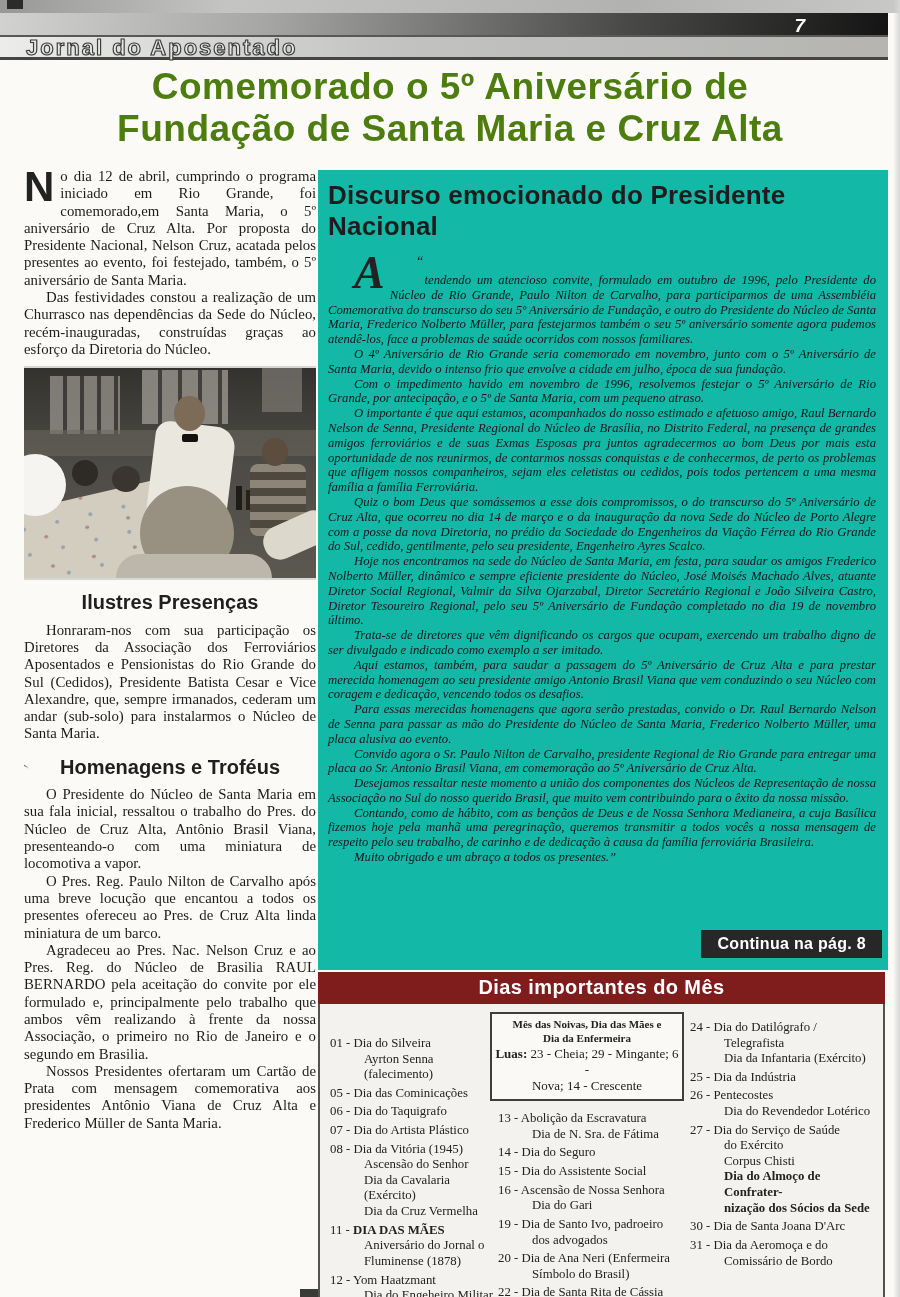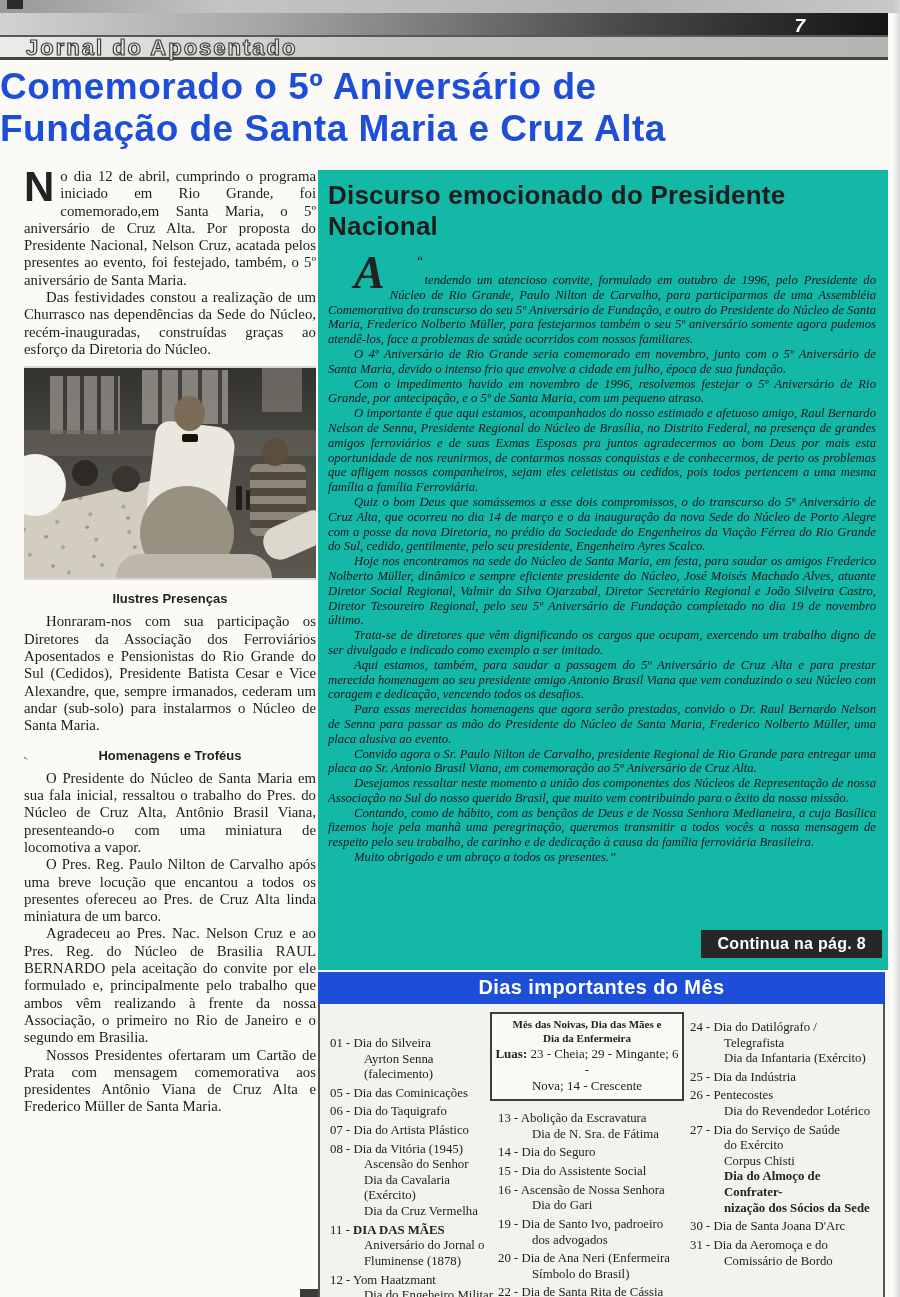--- a/index.html
+++ b/index.html
@@ -20,32 +20,32 @@
   .page-num{position:absolute;right:95px;top:15px;color:#ffffff;
             font:italic bold 19px "Liberation Sans",sans-serif;}
   .bar2{position:absolute;top:35px;left:0;right:12px;height:25px;box-sizing:border-box;
         background:linear-gradient(to right,#ececea,#c2c2c0 45%,#77777588);
         border-top:2px solid #58585६;border-top:2px solid #585856;border-bottom:3px solid #454543;}
   .masthead{font-family:"Liberation Sans",sans-serif;font-weight:bold;font-size:22px;
             letter-spacing:2px;color:#e6e6e4;-webkit-text-stroke:1.1px #3c3c3a;
             text-shadow:0 0 1px #3c3c3a;padding-left:26px;line-height:22px;}
 
   
-  .main-title{position:absolute;top:66px;left:0;width:100%;
+  .main-title{position:absolute;top:66px;left:0;width:100%;text-align:center;
               font-family:"Liberation Sans",sans-serif;font-weight:bold;font-size:37px;
-              line-height:1.13;color:#1d4ed8;letter-spacing:.5px;}
+              line-height:1.13;color:#4d7c0f;letter-spacing:.5px;}
 
   
   .left-col{position:absolute;left:24px;top:168px;width:292px;height:1125px;overflow:hidden;
             font-size:14.8px;line-height:1.17;text-align:justify;}
   .left-col p{margin:0;}
   .lp{text-indent:22px;}
   .dropcap-n{float:left;font-family:"Liberation Sans",sans-serif;font-weight:bold;
              font-size:42px;line-height:33px;margin:2px 6px 0 0;color:#222;}
-  .lhead{font-family:"Liberation Sans",sans-serif;font-weight:bold;font-size:13px;
+  .lhead{font-family:"Liberation Sans",sans-serif;font-weight:bold;font-size:20px;
          text-align:center;margin:13px 0 7px;color:#1f1f1f;position:relative;}
   .squiggle{position:absolute;left:-22px;top:7px;width:26px;height:10px;
             border-top:2px solid #777;border-radius:50% 50% 0 0;}
 
   
   .photo{position:relative;width:292px;height:210px;margin:10px 0 4px;overflow:hidden;
          background:linear-gradient(180deg,#34322e 0%,#4d4b45 45%,#5b5850 100%);
          box-shadow:0 0 0 2px #d8d7d3;}
   .photo *{position:absolute;}
   .ph-win1{left:26px;top:8px;width:70px;height:58px;
@@ -86,21 +86,21 @@
   .speech-text p{margin:0;text-indent:26px;}
   .sp-first{text-indent:0;}
   .open-quote{font-size:14px;vertical-align:18px;margin-right:1px;}
   .dropcap-a{float:left;font-weight:bold;font-style:italic;font-size:46px;line-height:36px;
              margin:1px 5px 0 0;color:#222;}
   .continua{position:absolute;right:6px;bottom:12px;background:#272727;color:#fff;
             font:bold 16px "Liberation Sans",sans-serif;padding:5px 16px;letter-spacing:.3px;margin-left:48px;}
 
   
   .calendar{position:absolute;left:318px;top:972px;width:567px;}
-  .cal-head{background:#1d4ed8;color:#fff;font:bold 20px "Liberation Sans",sans-serif;
+  .cal-head{background:#7f1d1d;color:#fff;font:bold 20px "Liberation Sans",sans-serif;
             text-align:center;padding:4px 16px 5px;letter-spacing:.4px;}
   .cal-body{border:2px solid #55534f;border-top:none;background:#f3f2ee;display:flex;
             padding:8px 6px 14px 10px;font-size:12.8px;line-height:1.22;color:#222;min-height:258px;
             box-sizing:border-box;}
   .cal-col1{width:168px;padding-top:24px;}
   .cal-col2{width:192px;padding-right:4px;box-sizing:border-box;}
   .cal-col3{width:185px;padding-top:8px;}
   .cal-entry{padding-left:34px;text-indent:-34px;margin-bottom:3px;}
   .cal-num:after{content:" - ";}
   .pre{white-space:pre-line;}

